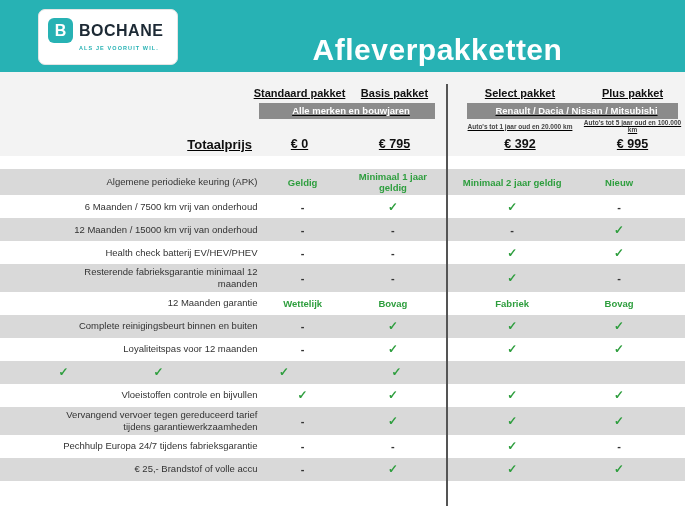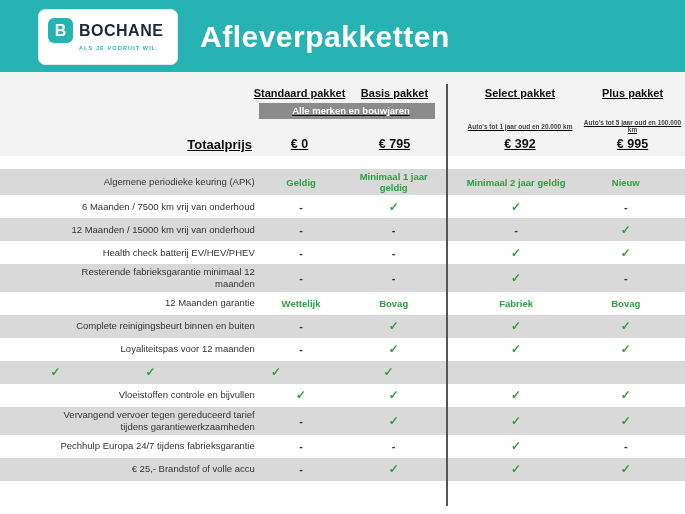--- a/index.html
+++ b/index.html
@@ -13,21 +13,22 @@
   .page { position:relative; width:685px; height:514px; background:#ffffff; }
 
   
   .topbar {
     position:relative;
     height:72px;
     background:#27b2b4;
   }
   .page-title {
     position:absolute;
-    left:200px; right:10px; top:20px;
+    left:200px; right:10px; top:33px;
+    text-align:center;
     color:#ffffff;
     font-size:30px;
     font-weight:bold;
     letter-spacing:0.5px;
   }
   .logo-card {
     position:absolute;
     left:38px; top:9px;
     width:140px; height:56px;
     background:#ffffff;
@@ -90,21 +91,21 @@
   }
   .subnote-row { height:12px; align-items:center; }
   .subnote { font-size:6.5px; font-weight:bold; color:#444444; }
   .price-row { height:24px; align-items:center; }
   .price-label { font-size:13px; font-weight:bold; color:#111111; }
   .price-val { font-size:12.5px; font-weight:bold; color:#111111; }
 
   .gap-band { height:13px; background:#ffffff; }
 
   
-  .feature-row { min-height:23px; align-items:center; padding:2px 8px; }
+  .feature-row { min-height:23px; align-items:center; padding:2px 16px; }
   .feature-row.odd  { background:#d9d9d9; }
   .feature-row.even { background:#ffffff; }
   .feat-label { font-size:9.5px; color:#333333; line-height:1.25; }
   .cell.check { color:#2e9e3e; font-size:12px; font-weight:bold; }
   .cell.dash  { color:#333333; font-size:11px; font-weight:bold; }
   .cell.green-text { color:#2e9e3e; font-size:9.5px; font-weight:bold; }
 
   
   .v-divider {
     position:absolute;
@@ -140,20 +141,23 @@
       <div class="c3 colhead">Select pakket</div>
       <div class="c4 colhead">Plus pakket</div>
     </div>
 
     <div class="row banner-row">
       <div class="c-label"></div>
       <div class="span12">
         <div class="chip">Alle merken en bouwjaren</div>
       </div>
       <div class="cgap"></div>
+      <div class="span34">
+        <div class="chip">Renault / Dacia / Nissan / Mitsubishi</div>
+      </div>
     </div>
 
     <div class="row subnote-row">
       <div class="c-label"></div>
       <div class="c1"></div>
       <div class="c2"></div>
       <div class="cgap"></div>
       <div class="c3 subnote">Auto's tot 1 jaar oud en 20.000 km</div>
       <div class="c4 subnote">Auto's tot 5 jaar oud en 100.000 km</div>
     </div>

